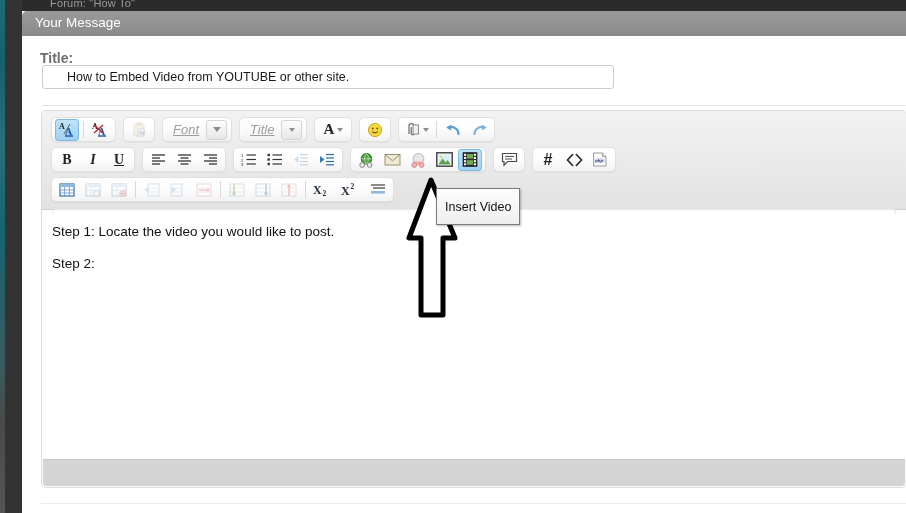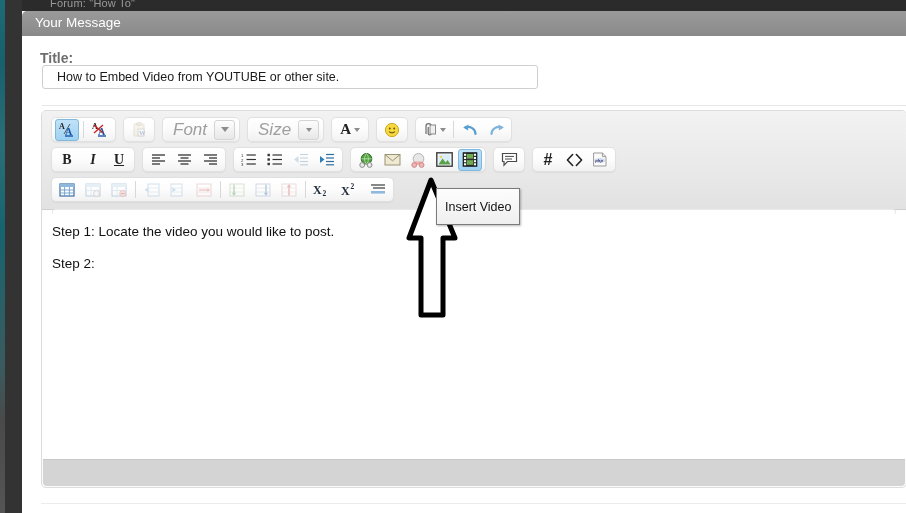--- a/index.html
+++ b/index.html
@@ -23,24 +23,24 @@
 
   .your-message-bar{position:absolute;left:22px;top:11px;right:0;height:40px;
     background:linear-gradient(180deg,#9a9a9a 0%,#8d8d8d 50%,#7f7f7f 100%);
     border-top-left-radius:5px;}
   .your-message-bar .ym-label{position:absolute;left:13px;top:4px;font-size:13.5px;color:#ffffff;}
 
   .content-pane{position:absolute;left:22px;top:36px;right:0;bottom:0;background:#ffffff;}
 
   
   .title-label{position:absolute;left:18px;top:14px;font-size:14px;color:#6e6e6e;font-weight:bold;}
-  .title-input{position:absolute;left:20px;top:29px;width:496px;height:24px;
+  .title-input{position:absolute;left:20px;top:29px;width:572px;height:24px;
     border:1px solid #cfcfcf;background:#fff;border-radius:3px;
     font-family:"Liberation Sans", sans-serif;font-size:12.5px;color:#1a1a1a;
-    padding:0 14px;box-sizing:border-box;outline:none;}
+    padding:0 24px;box-sizing:border-box;outline:none;}
 
   .hr-divider{position:absolute;left:20px;top:69px;right:0px;height:1px;background:#e6e6e6;}
 
   
   .editor-shell{position:absolute;left:19px;top:74px;right:-1px;bottom:25px;
     border:1px solid #dcdcdc;border-radius:5px;background:#fff;box-sizing:border-box;
     box-shadow:0 0 0 1px #fbfbfb inset;}
 
   .toolbar{position:relative;background:linear-gradient(180deg,#f2f2f2 0%,#ececec 40%,#e2e2e2 100%);
     border-bottom:1px solid #cfcfcf;border-top-left-radius:4px;border-top-right-radius:4px;
@@ -54,21 +54,21 @@
 
   .btn{width:24px;height:22px;display:flex;align-items:center;justify-content:center;
     border-radius:3px;margin:0 1px;cursor:pointer;position:relative;font-size:13px;color:#333;}
   .btn.on{background:linear-gradient(180deg,#bfe2f8 0%,#9fd2f2 100%);
     border:1px solid #7fb8dd;box-sizing:border-box;}
   .btn.dis{opacity:.33;}
   .sep{width:1px;height:17px;background:#d8d8d8;margin:0 3px;}
 
   .ddl{display:flex;align-items:center;height:23px;border-radius:4px;padding:0 2px 0 8px;
     background:linear-gradient(180deg,#ffffff 0%,#fafafa 50%,#f0f0f0 100%);}
-  .ddl .ph{font-style:italic;color:#9e9e9e;font-size:17px;}
+  .ddl .ph{font-style:italic;color:#9e9e9e;font-size:13px;text-decoration:underline;}
   .ddl .arrowbox{width:19px;height:18px;margin-left:7px;border:1px solid #d4d4d4;border-radius:3px;
     background:linear-gradient(180deg,#fdfdfd 0%,#e7e7e7 100%);display:flex;align-items:center;justify-content:center;}
   .caret{width:0;height:0;border-left:4px solid transparent;border-right:4px solid transparent;
     border-top:5px solid #8c8c8c;}
   .caret.sm{border-left-width:3px;border-right-width:3px;border-top-width:4px;}
 
   .editor-body{position:absolute;left:0;right:0;top:103px;bottom:28px;background:#fff;
     padding:9px 0 0 10px;box-sizing:border-box;}
   .doc-line{font-family:"Liberation Sans", sans-serif;font-size:13.5px;color:#111;
     line-height:17px;margin:0 8px 15px 0;}
@@ -158,21 +158,21 @@
             <div class="ddl">
               <span class="ph">Font</span>
               <span class="arrowbox">
                   <i class="caret"></i>
                 </span>
             </div>
           </div>
 
           <div class="grp">
             <div class="ddl">
-              <span class="ph">Size</span>
+              <span class="ph">Title</span>
               <span class="arrowbox">
                   <i class="caret sm"></i>
                 </span>
             </div>
           </div>
 
           <div class="grp">
             <div class="btn" style="width:30px">
               <span class="txtico" style="font-size:15px">A</span>
                 <i class="caret sm" style="margin-left:3px"></i>

